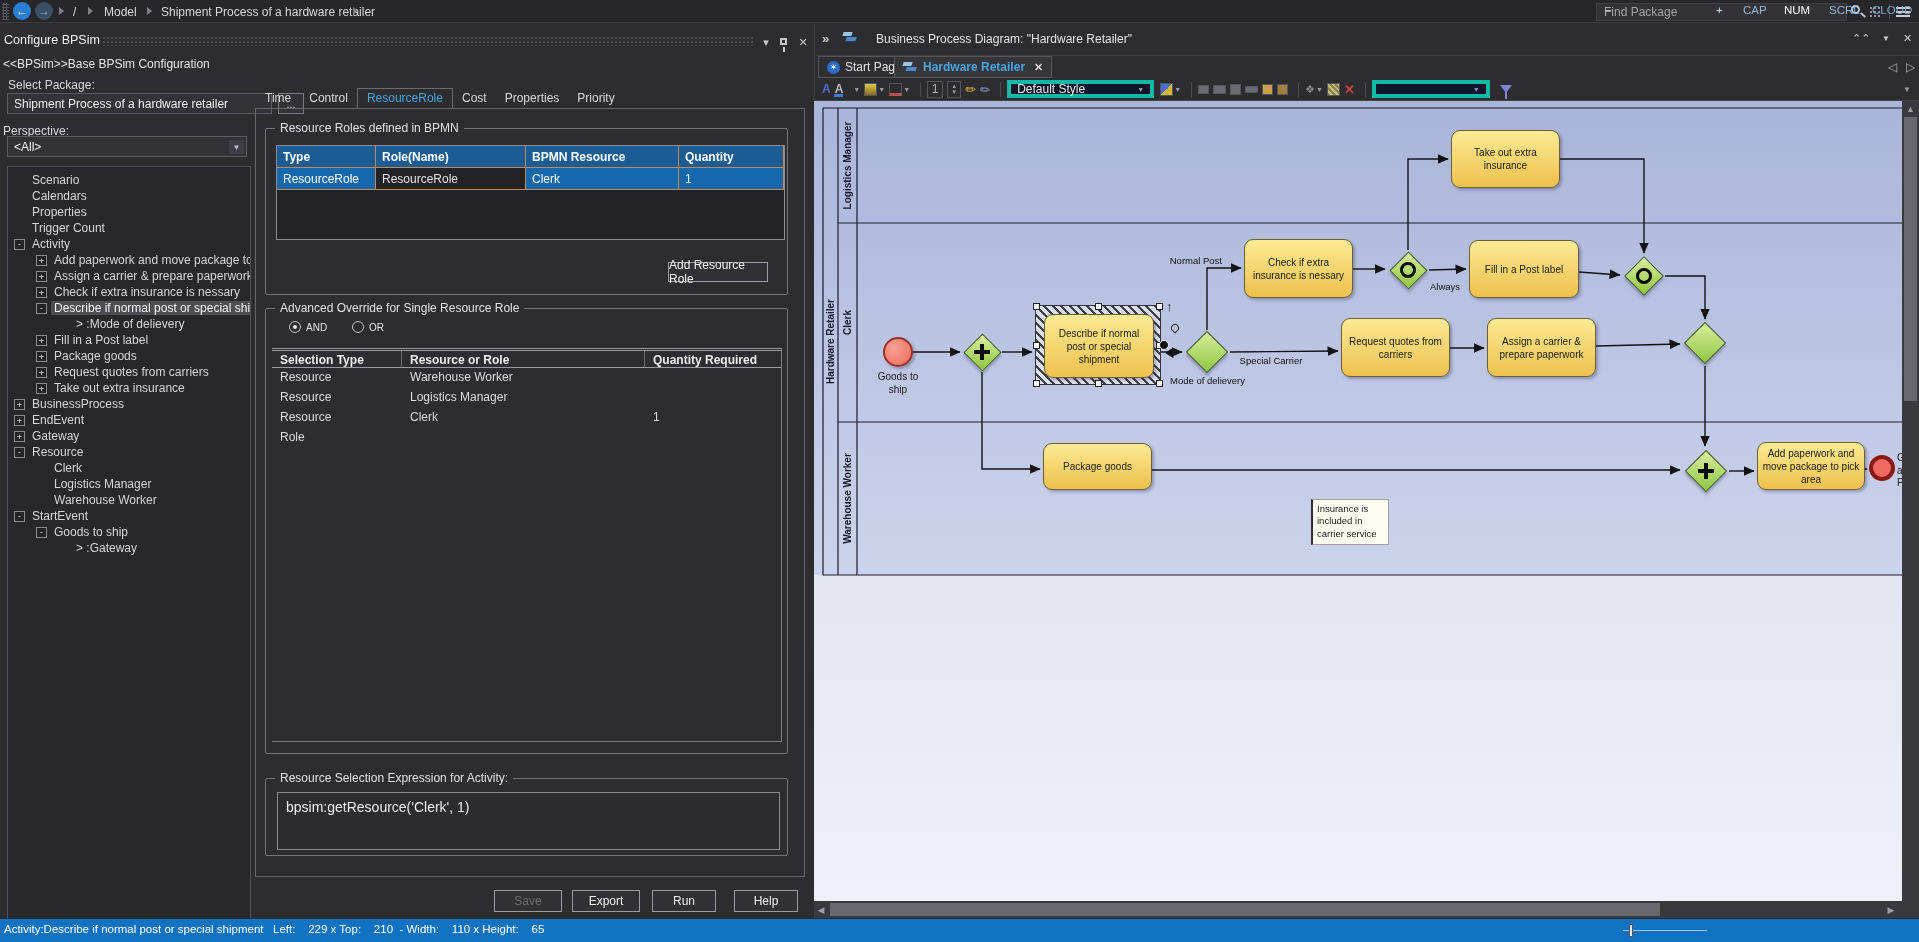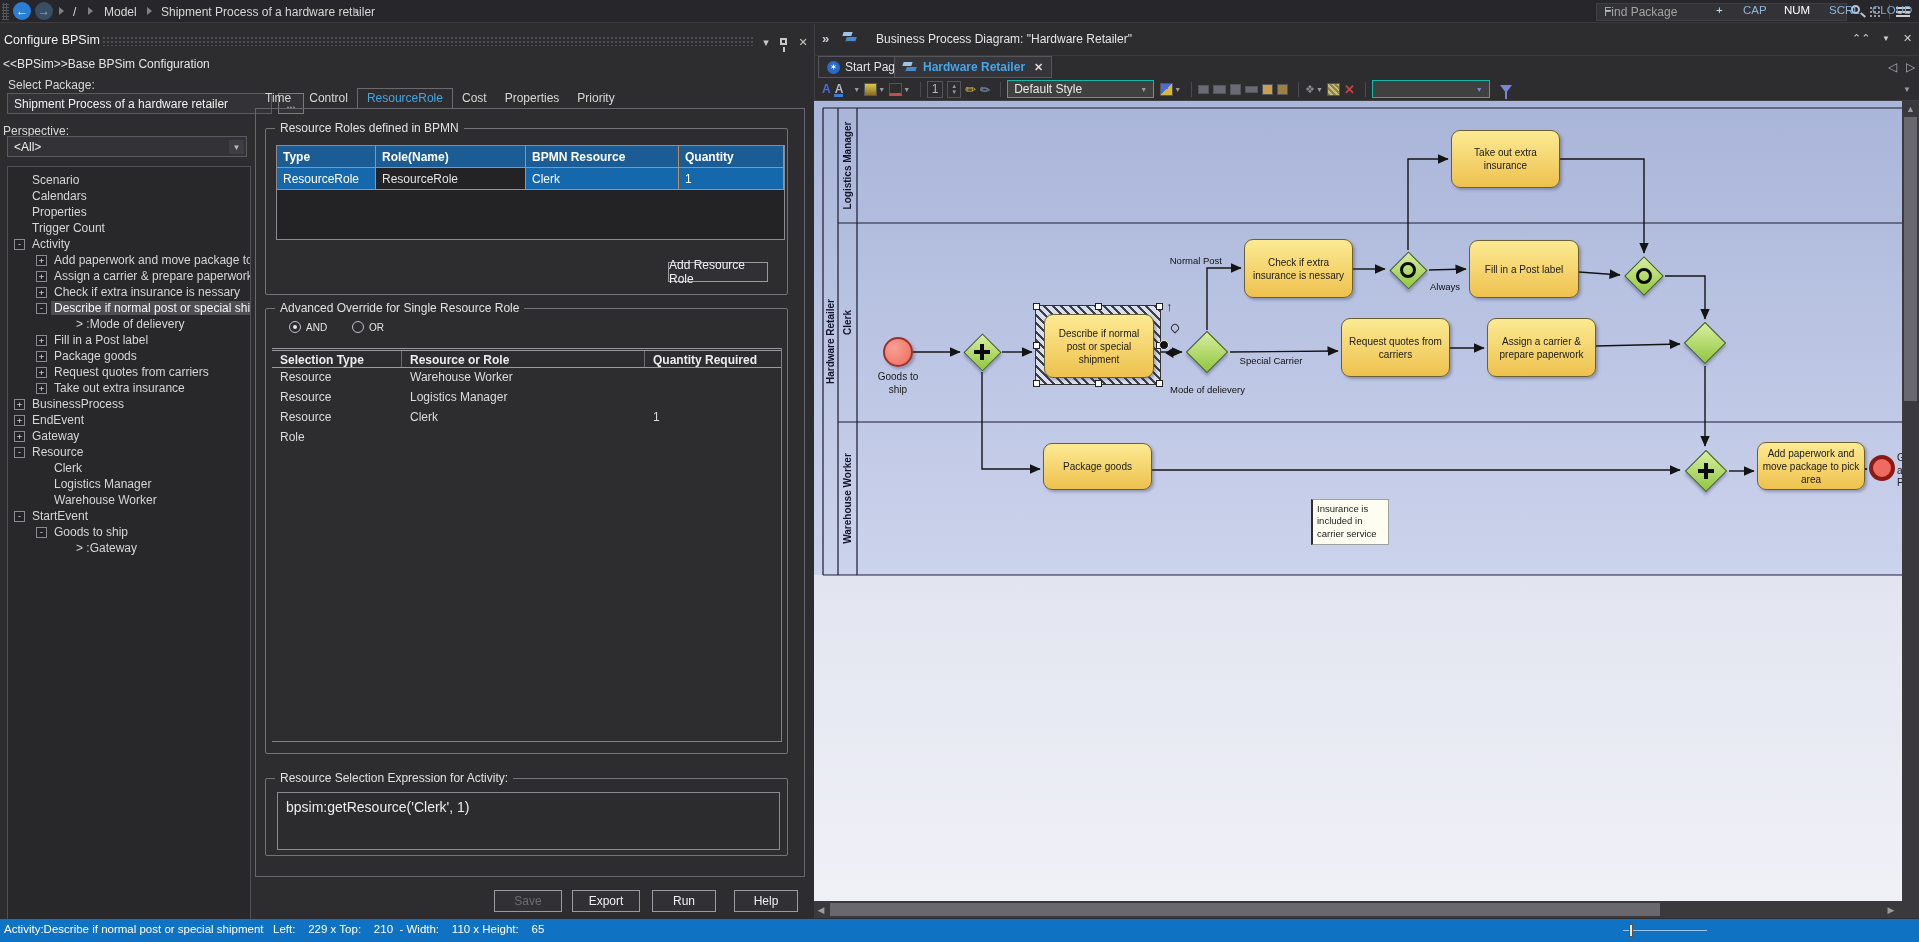--- a/index.html
+++ b/index.html
@@ -116,21 +116,21 @@
   .doctab.active { background:#35353a; color:#45a6e8; font-weight:bold; }
   .spicon { width:13px; height:13px; border-radius:50%; background:#2a6bc8; color:#fff; font-size:9px;
     display:flex; align-items:center; justify-content:center; margin-right:5px; }
   .tabx { margin-left:9px; color:#d8d8d8; font-size:11px; font-weight:bold; }
   .tabarrow { top:4px; color:#b0b0b8; font-size:12px; }
 
   #dtoolbar { left:814px; top:78px; width:1105px; height:23px; border-bottom:1px solid #3f3f44; display:flex; align-items:center; padding-left:8px; }
   .ti { flex:none; margin-right:4px; font-size:12px; display:flex; align-items:center; justify-content:center; height:17px; }
   .tsep { flex:none; width:1px; height:15px; background:#4a4a50; margin:0 6px; }
   .tdd { color:#9a9aa2; font-size:7px; margin-left:1px; }
-  .combo { flex:none; background:#404040; border:1px solid #14b8a6; color:#e8e8e8; font-size:12px; height:18px;
+  .combo { flex:none; background:#0f172a; border:4px solid #14b8a6; color:#e8e8e8; font-size:12px; height:18px;
     display:flex; align-items:center; padding:0 6px; justify-content:space-between; }
   .sq { width:13px; height:13px; border:1px solid #55555c; display:inline-block; }
   .funnel { width:0; height:0; border-left:6px solid transparent; border-right:6px solid transparent; border-top:8px solid #7a84d8; position:relative; }
   .funnel:after { content:""; position:absolute; left:-1px; top:-2px; width:2px; height:8px; background:#7a84d8; }
 
   
   #canvas { left:814px; top:101px; width:1088px; height:800px; overflow:hidden; background:#eef0f7; }
   #bgblue { left:0; top:0; width:1088px; height:474px; background:linear-gradient(#a9b5d9, #ccd3ec); }
   #bglight { left:0; top:474px; width:1088px; height:326px; background:linear-gradient(#e2e5f0, #f0f1f7); }
   #edges { left:0; top:0; }
@@ -577,21 +577,21 @@
         </div>
         <div class="task" style="left: 943px; top: 341px; width: 108px; height: 48px;">
           <span>Add paperwork and move package to pick area</span>
         </div>
         <div class="evend" style="left: 1055px; top: 354px; width: 26px; height: 26px;"></div>
         <div class="evlabel" style="left: 1083px; top: 351px; width: 14px; height: 36px; text-align: left;">G<br>a<br>P</div>
         <div class="note" style="left: 497px; top: 398px; width: 78px; height: 46px;"><span>Insurance is included in carrier service</span></div>
         <div class="elabel" style="left: 338px; top: 154px; width: 70px; text-align: right;">Normal Post</div>
         <div class="elabel" style="left: 414px; top: 254px; width: 86px; text-align: center;">Special Carrier</div>
         <div class="elabel" style="left: 616px; top: 180px; width: 44px; text-align: left;">Always</div>
-        <div class="elabel" style="left: 356px; top: 274px; width: 94px; text-align: left; margin-top: 9px;">Mode of delievery</div>
+        <div class="elabel" style="left: 356px; top: 274px; width: 94px; text-align: left;">Mode of delievery</div>
       </div>
 
     <div class="qk-up abs" style="left:352px;top:198px">↑</div>
     <div class="qk-hand abs" style="left:357px;top:223px"></div>
     <div class="qk-dot abs" style="left:345px;top:239px"></div>
     <div class="qk-cursor abs" style="left:353px;top:249px"></div>
   </div>
 
   <div class="sbtrack abs" style="left:1902px;top:101px;width:17px;height:817px">
     <div class="sbarrow" style="top:3px">▲</div>

